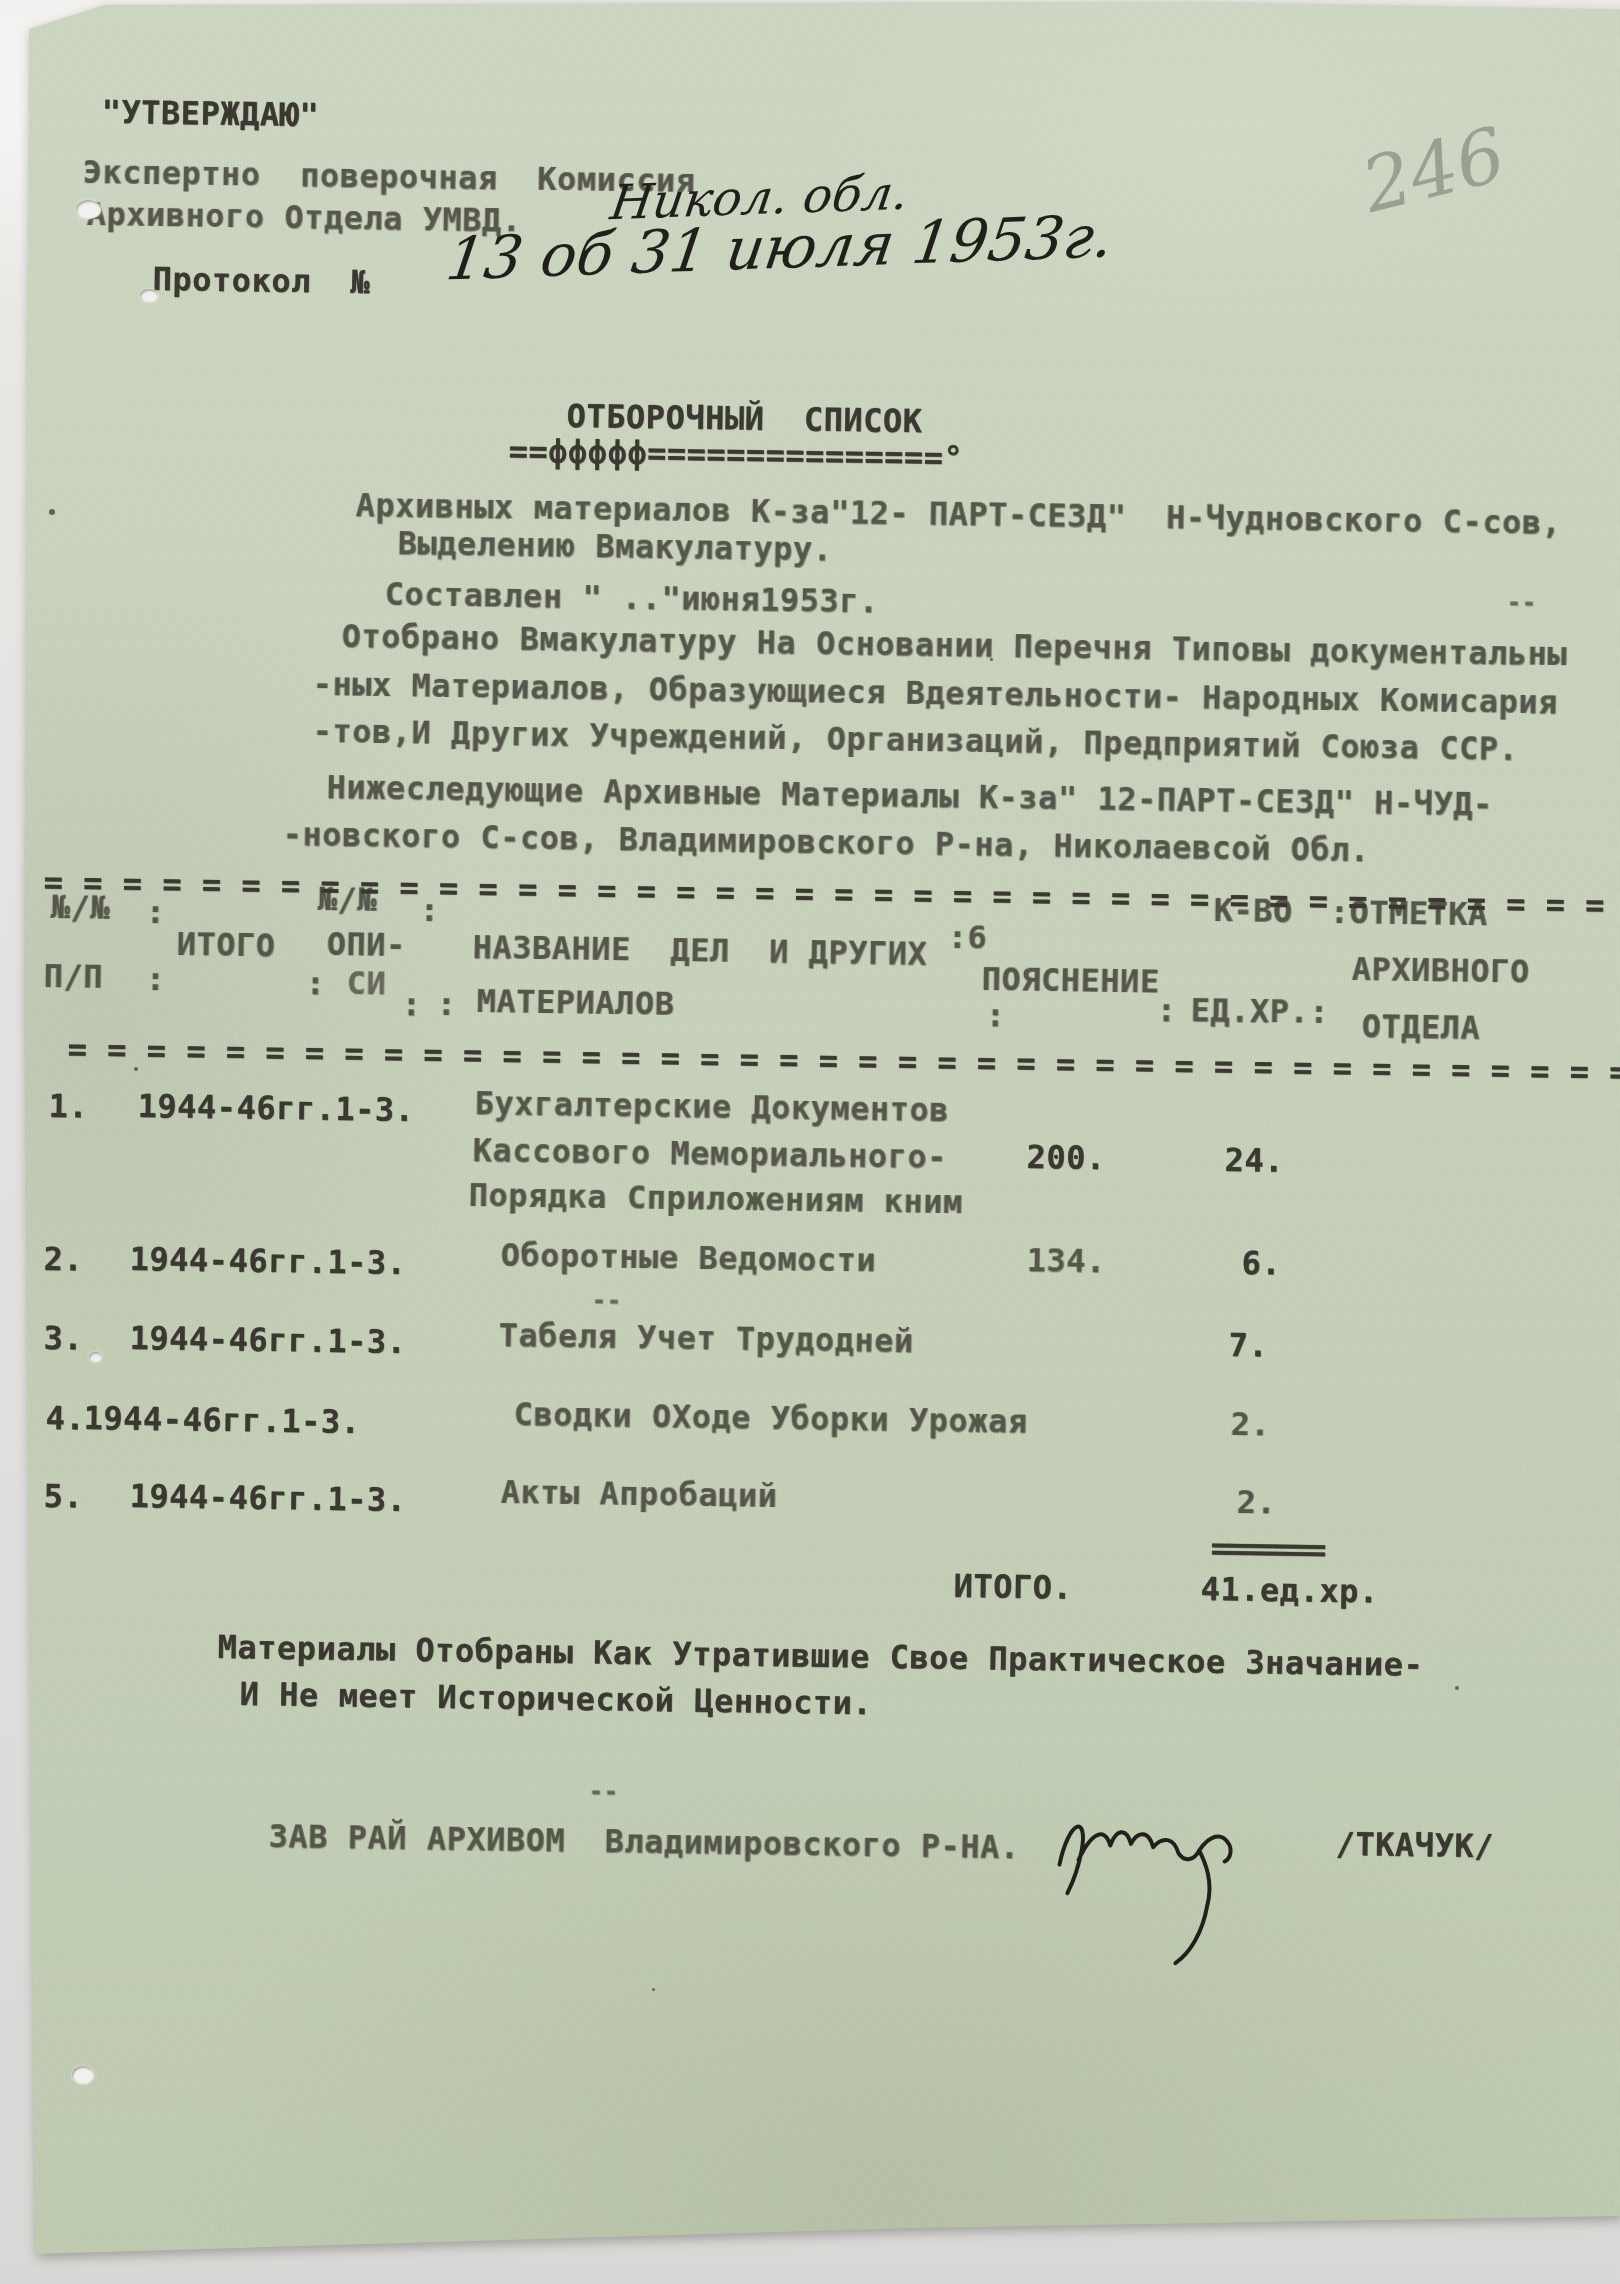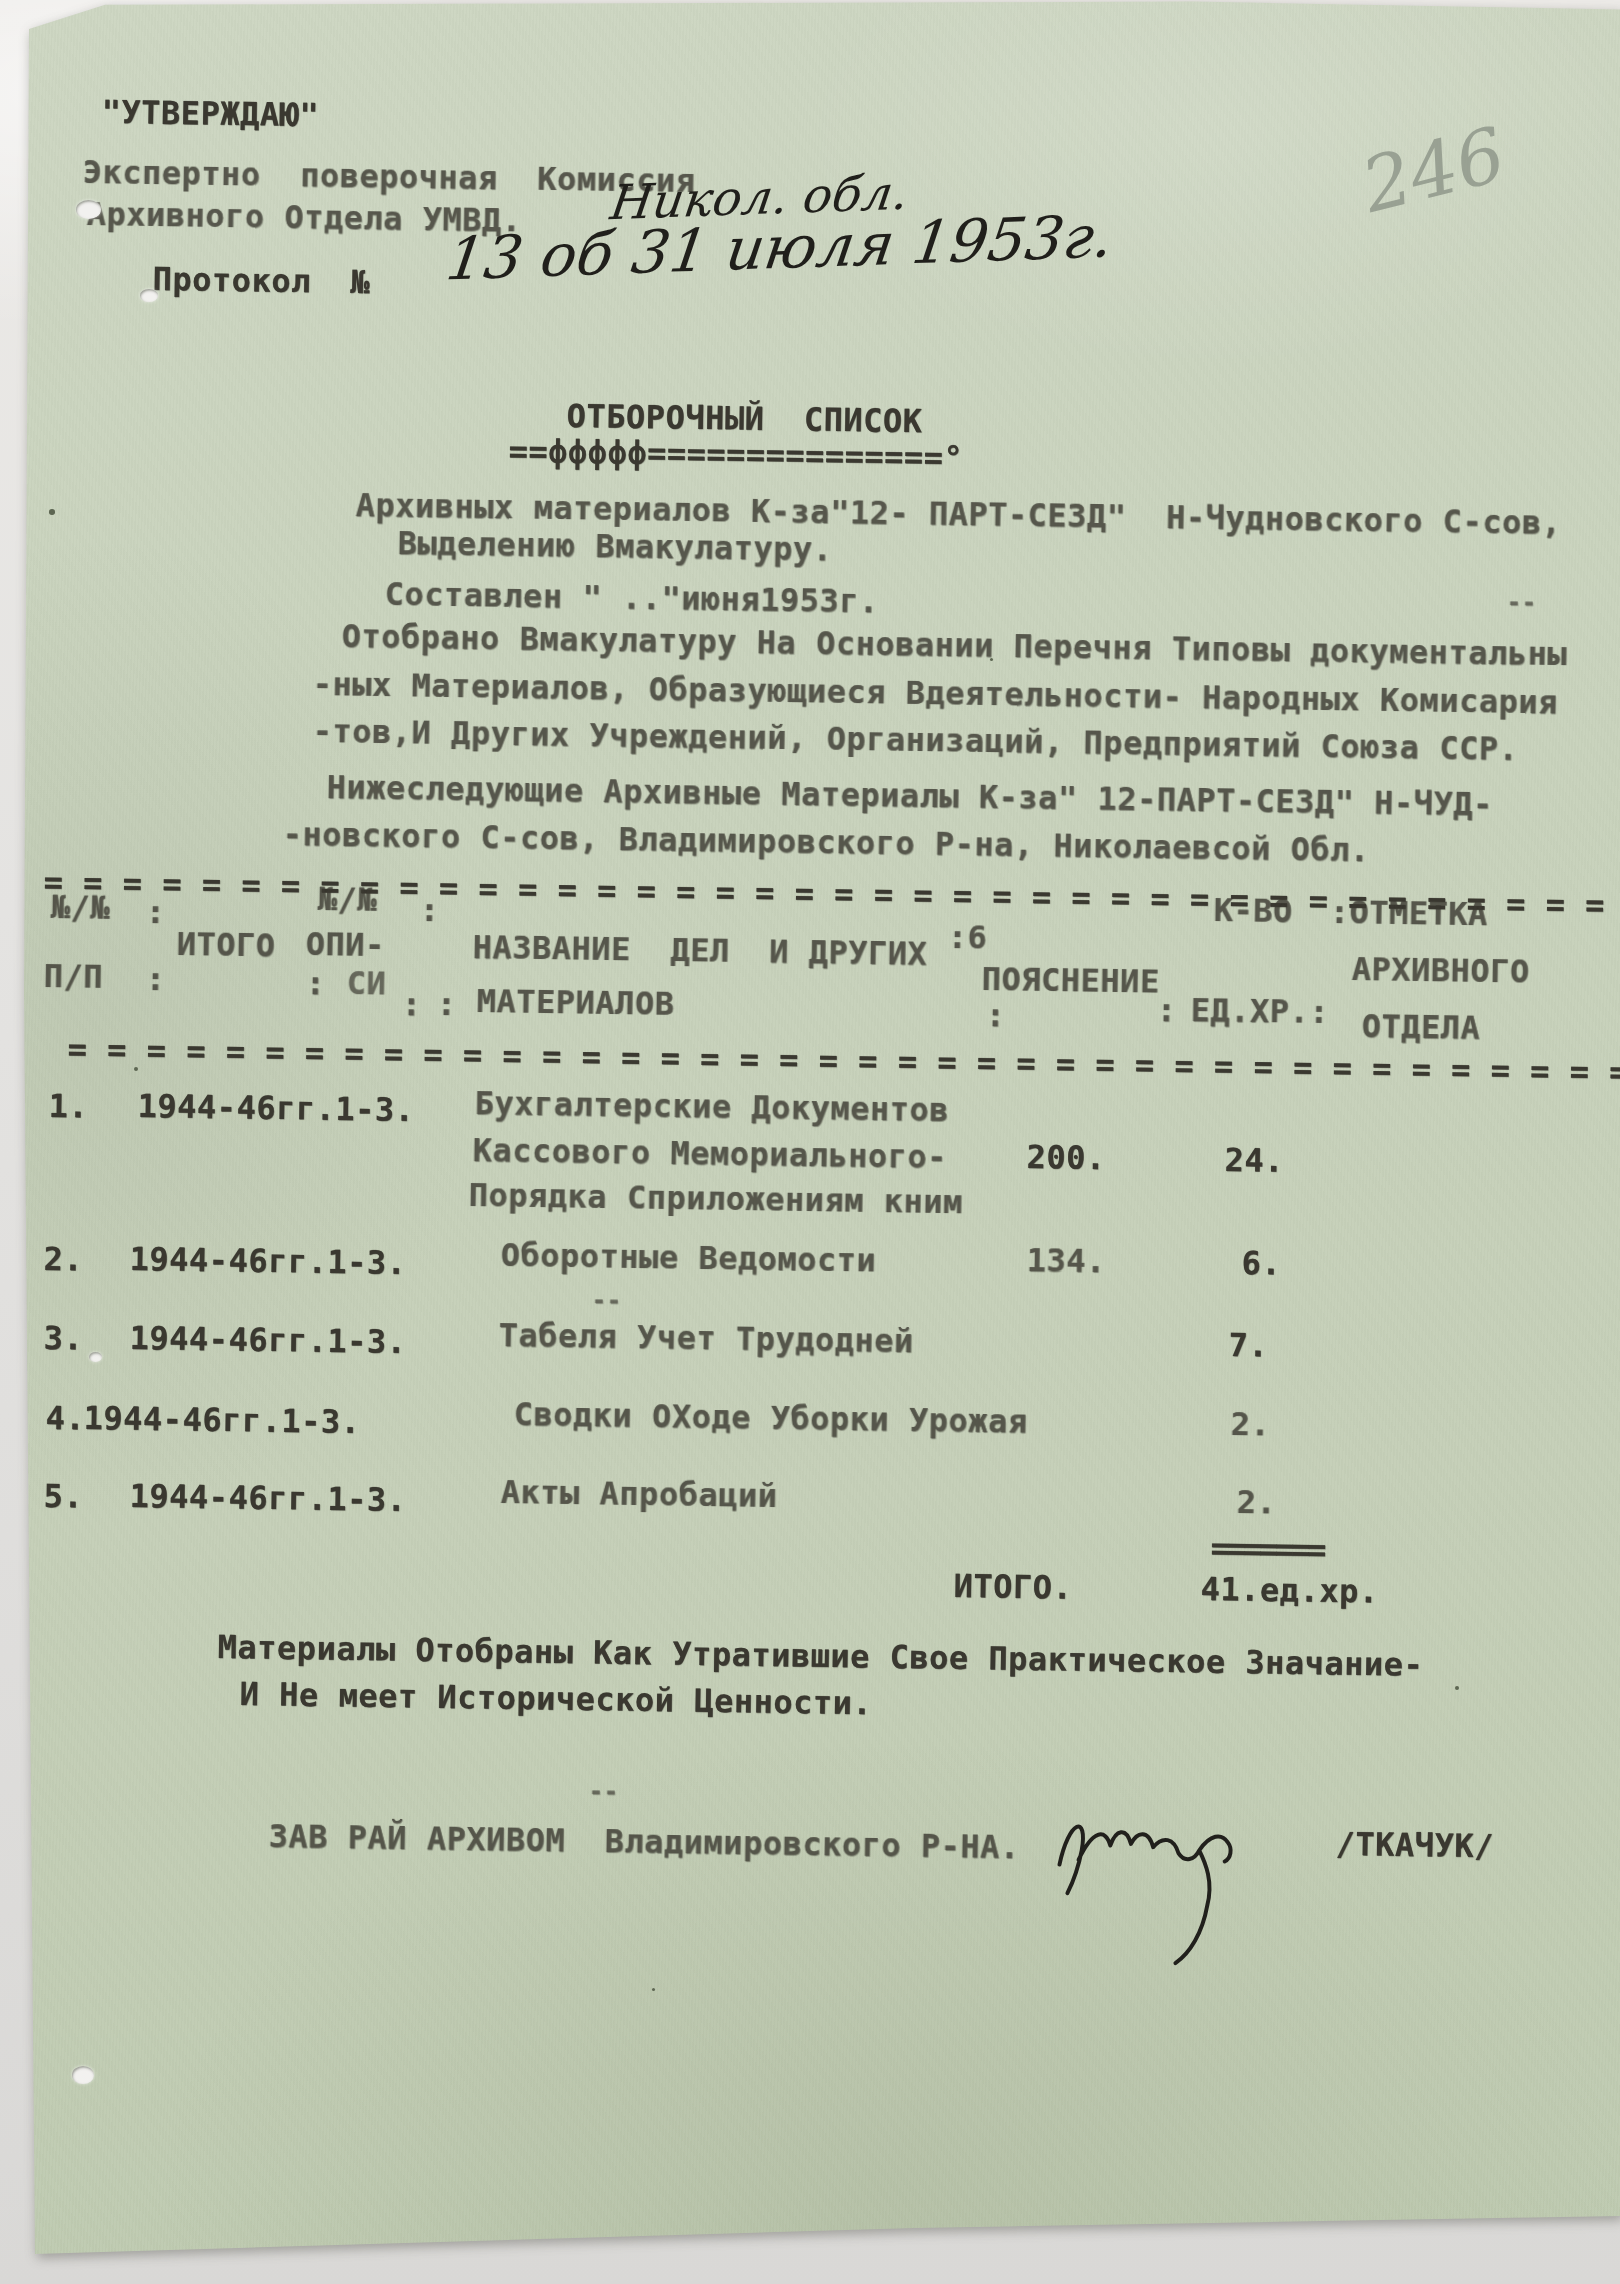--- a/index.html
+++ b/index.html
@@ -69,21 +69,21 @@
     <span class="typed faded" style="left:327px;top:769px;">Нижеследующие Архивные Материалы К-за" 12-ПАРТ-СЕЗД" Н-ЧУД-</span>
     <span class="typed faded" style="left:283px;top:816px;">-новского С-сов, Владимировского Р-на, Николаевсой Обл.</span>
 
     <span class="typed" style="left:44px;top:864px;">= = = = = = = = = = = = = = = = = = = = = = = = = = = = = = = = = = = = = = = = = = = = </span>
 
     <span class="typed faded" style="left:51px;top:889px;">№/№</span>
     <span class="typed faded" style="left:146px;top:894px;">:</span>
     <span class="typed faded" style="left:318px;top:881px;">№/№</span>
     <span class="typed faded" style="left:420px;top:892px;">:</span>
     <span class="typed faded" style="left:177px;top:926px;">ИТОГО</span>
-    <span class="typed faded" style="left:306px;top:926px;">ОПИ-</span>
+    <span class="typed faded" style="left:327px;top:926px;">ОПИ-</span>
     <span class="typed faded" style="left:473px;top:929px;">НАЗВАНИЕ  ДЕЛ  И ДРУГИХ</span>
     <span class="typed faded" style="left:948px;top:919px;">:6</span>
     <span class="typed faded" style="left:1214px;top:892px;">К-ВО</span>
     <span class="typed faded" style="left:1330px;top:894px;">:ОТМЕТКА</span>
     <span class="typed faded" style="left:44px;top:958px;">П/П</span>
     <span class="typed faded" style="left:146px;top:961px;">:</span>
     <span class="typed faded" style="left:306px;top:965px;">:</span>
     <span class="typed faded2" style="left:347px;top:965px;">СИ</span>
     <span class="typed faded" style="left:982px;top:961px;">ПОЯСНЕНИЕ</span>
     <span class="typed faded" style="left:1352px;top:951px;">АРХИВНОГО</span>

